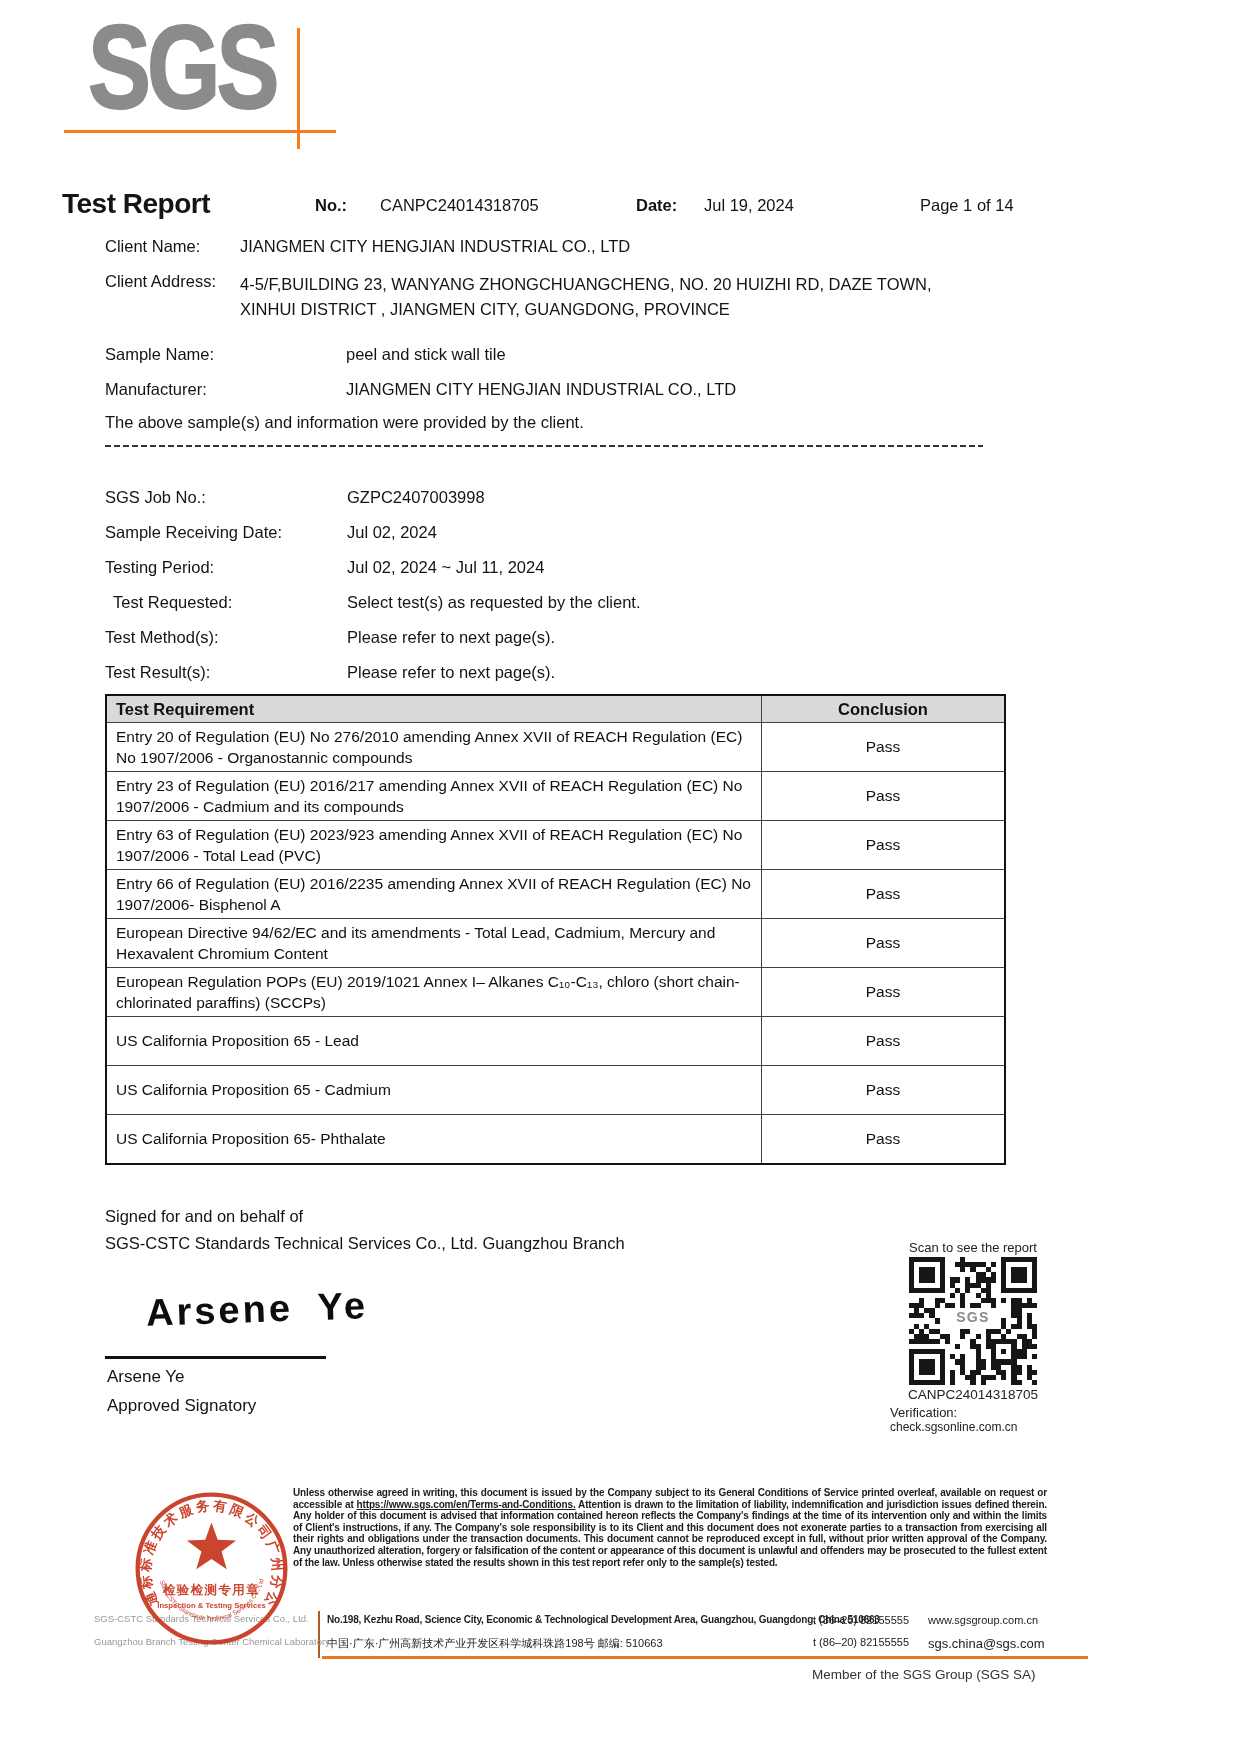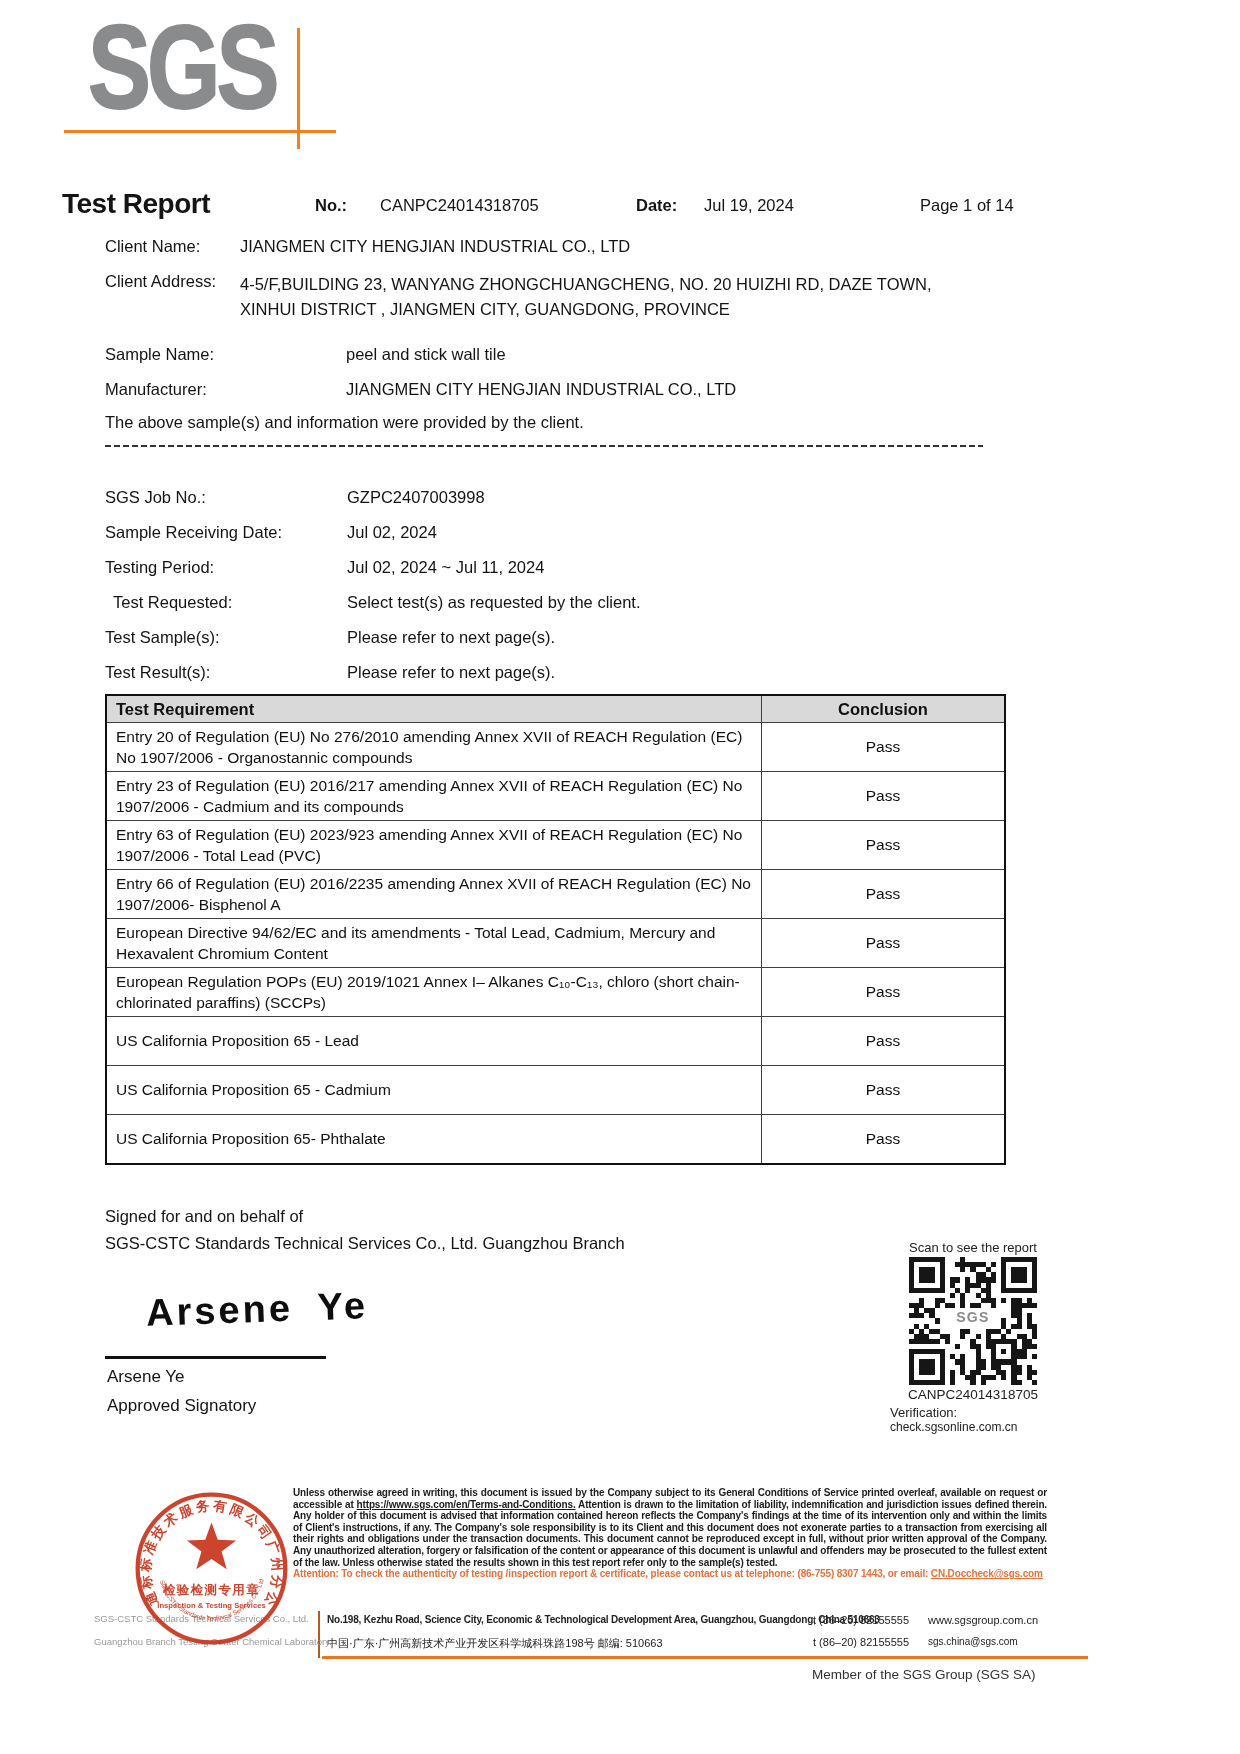--- a/index.html
+++ b/index.html
@@ -63,21 +63,21 @@
   .fp-attn{color:#E8703A;}
   .fp-attn .fp-email{text-decoration:underline;}
 
   
   .f-divider{position:absolute;left:318px;top:1611px;width:2px;height:47px;background:#B35A1F;}
   .f-addr-en{position:absolute;left:327px;top:1614px;font-size:10px;font-weight:bold;letter-spacing:-0.2px;color:#222;white-space:nowrap;}
   .f-addr-cn{position:absolute;left:327px;top:1636px;font-size:11px;color:#222;white-space:nowrap;}
   .f-phone1{position:absolute;left:813px;top:1614px;font-size:11px;color:#222;white-space:nowrap;}
   .f-phone2{position:absolute;left:813px;top:1636px;font-size:11px;color:#222;white-space:nowrap;}
   .f-web{position:absolute;left:928px;top:1614px;font-size:11px;color:#222;white-space:nowrap;}
-  .f-email{position:absolute;left:928px;top:1636px;font-size:10px;color:#222;white-space:nowrap;}
+  .f-email{position:absolute;left:928px;top:1636px;font-size:13px;color:#222;white-space:nowrap;}
   .f-rule{position:absolute;left:322px;top:1656px;width:766px;height:3px;background:#E87722;}
   .f-member{position:absolute;left:812px;top:1667px;font-size:13.5px;color:#333;white-space:nowrap;}
 </style>
 </head>
 <body>
 
 <div class="page">
 
   <div class="logo-text">SGS</div>
   <div class="logo-hline"></div>
@@ -104,21 +104,21 @@
   <div class="dashes"></div>
 
   <span class="lbl" style="left:105px;top:488px;">SGS Job No.:</span>
   <span class="val" style="left:347px;top:488px;">GZPC2407003998</span>
   <span class="lbl" style="left:105px;top:523px;">Sample Receiving Date:</span>
   <span class="val" style="left:347px;top:523px;">Jul 02, 2024</span>
   <span class="lbl" style="left:105px;top:558px;">Testing Period:</span>
   <span class="val" style="left:347px;top:558px;">Jul 02, 2024 ~ Jul 11, 2024</span>
   <span class="lbl" style="left:105px;top:593px;margin-left:8px;">Test Requested:</span>
   <span class="val" style="left:347px;top:593px;">Select test(s) as requested by the client.</span>
-  <span class="lbl" style="left:105px;top:628px;">Test Sample(s):</span>
+  <span class="lbl" style="left:105px;top:628px;">Test Method(s):</span>
   <span class="val" style="left:347px;top:628px;">Please refer to next page(s).</span>
   <span class="lbl" style="left:105px;top:663px;">Test Result(s):</span>
   <span class="val" style="left:347px;top:663px;">Please refer to next page(s).</span>
 
   <table class="tr-table">
     <tbody>
         <tr>
       <th class="req-h">Test Requirement</th>
       <th class="conc-h">Conclusion</th>
     </tr>
@@ -397,23 +397,20 @@
       <textPath href="#arcBot">SGS-CSTC Standards Technical Services Co., Ltd. Guangzhou Branch</textPath>
     </text>
     <text x="85" y="112" text-anchor="middle" font-size="13" fill="#C8361F" letter-spacing="1.5" font-weight="bold">检验检测专用章</text>
     <text x="85" y="126" text-anchor="middle" font-size="8" font-weight="bold" fill="#C8361F">Inspection &amp; Testing Services</text>
   </svg>
 
   <div class="fineprint">
     <p>
       <span>Unless otherwise agreed in writing, this document is issued by the Company subject to its General Conditions of Service printed overleaf, available on request or accessible at </span><span class="fp-link">https://www.sgs.com/en/Terms-and-Conditions.</span><span> Attention is drawn to the limitation of liability, indemnification and jurisdiction issues defined therein. Any holder of this document is advised that information contained hereon reflects the Company's findings at the time of its intervention only and within the limits of Client's instructions, if any. The Company's sole responsibility is to its Client and this document does not exonerate parties to a transaction from exercising all their rights and obligations under the transaction documents. This document cannot be reproduced except in full, without prior written approval of the Company. Any unauthorized alteration, forgery or falsification of the content or appearance of this document is unlawful and offenders may be prosecuted to the fullest extent of the law. Unless otherwise stated the results shown in this test report refer only to the sample(s) tested.</span>
     </p>
-    <p class="fp-attn">
-      <span>Attention: To check the authenticity of testing /inspection report &amp; certificate, please contact us at telephone: (86-755) 8307 1443, or email: </span><span class="fp-email">CN.Doccheck@sgs.com</span>
-    </p>
   </div>
 
   <div class="f-divider"></div>
   <div class="f-addr-en">No.198, Kezhu Road, Science City, Economic &amp; Technological Development Area, Guangzhou, Guangdong, China 510663</div>
   <div class="f-addr-cn">中国·广东·广州高新技术产业开发区科学城科珠路198号    邮编: 510663</div>
   <div class="f-phone1">t  (86–20) 82155555</div>
   <div class="f-phone2">t  (86–20) 82155555</div>
   <div class="f-web">www.sgsgroup.com.cn</div>
   <div class="f-email">sgs.china@sgs.com</div>
   <div class="f-rule"></div>

